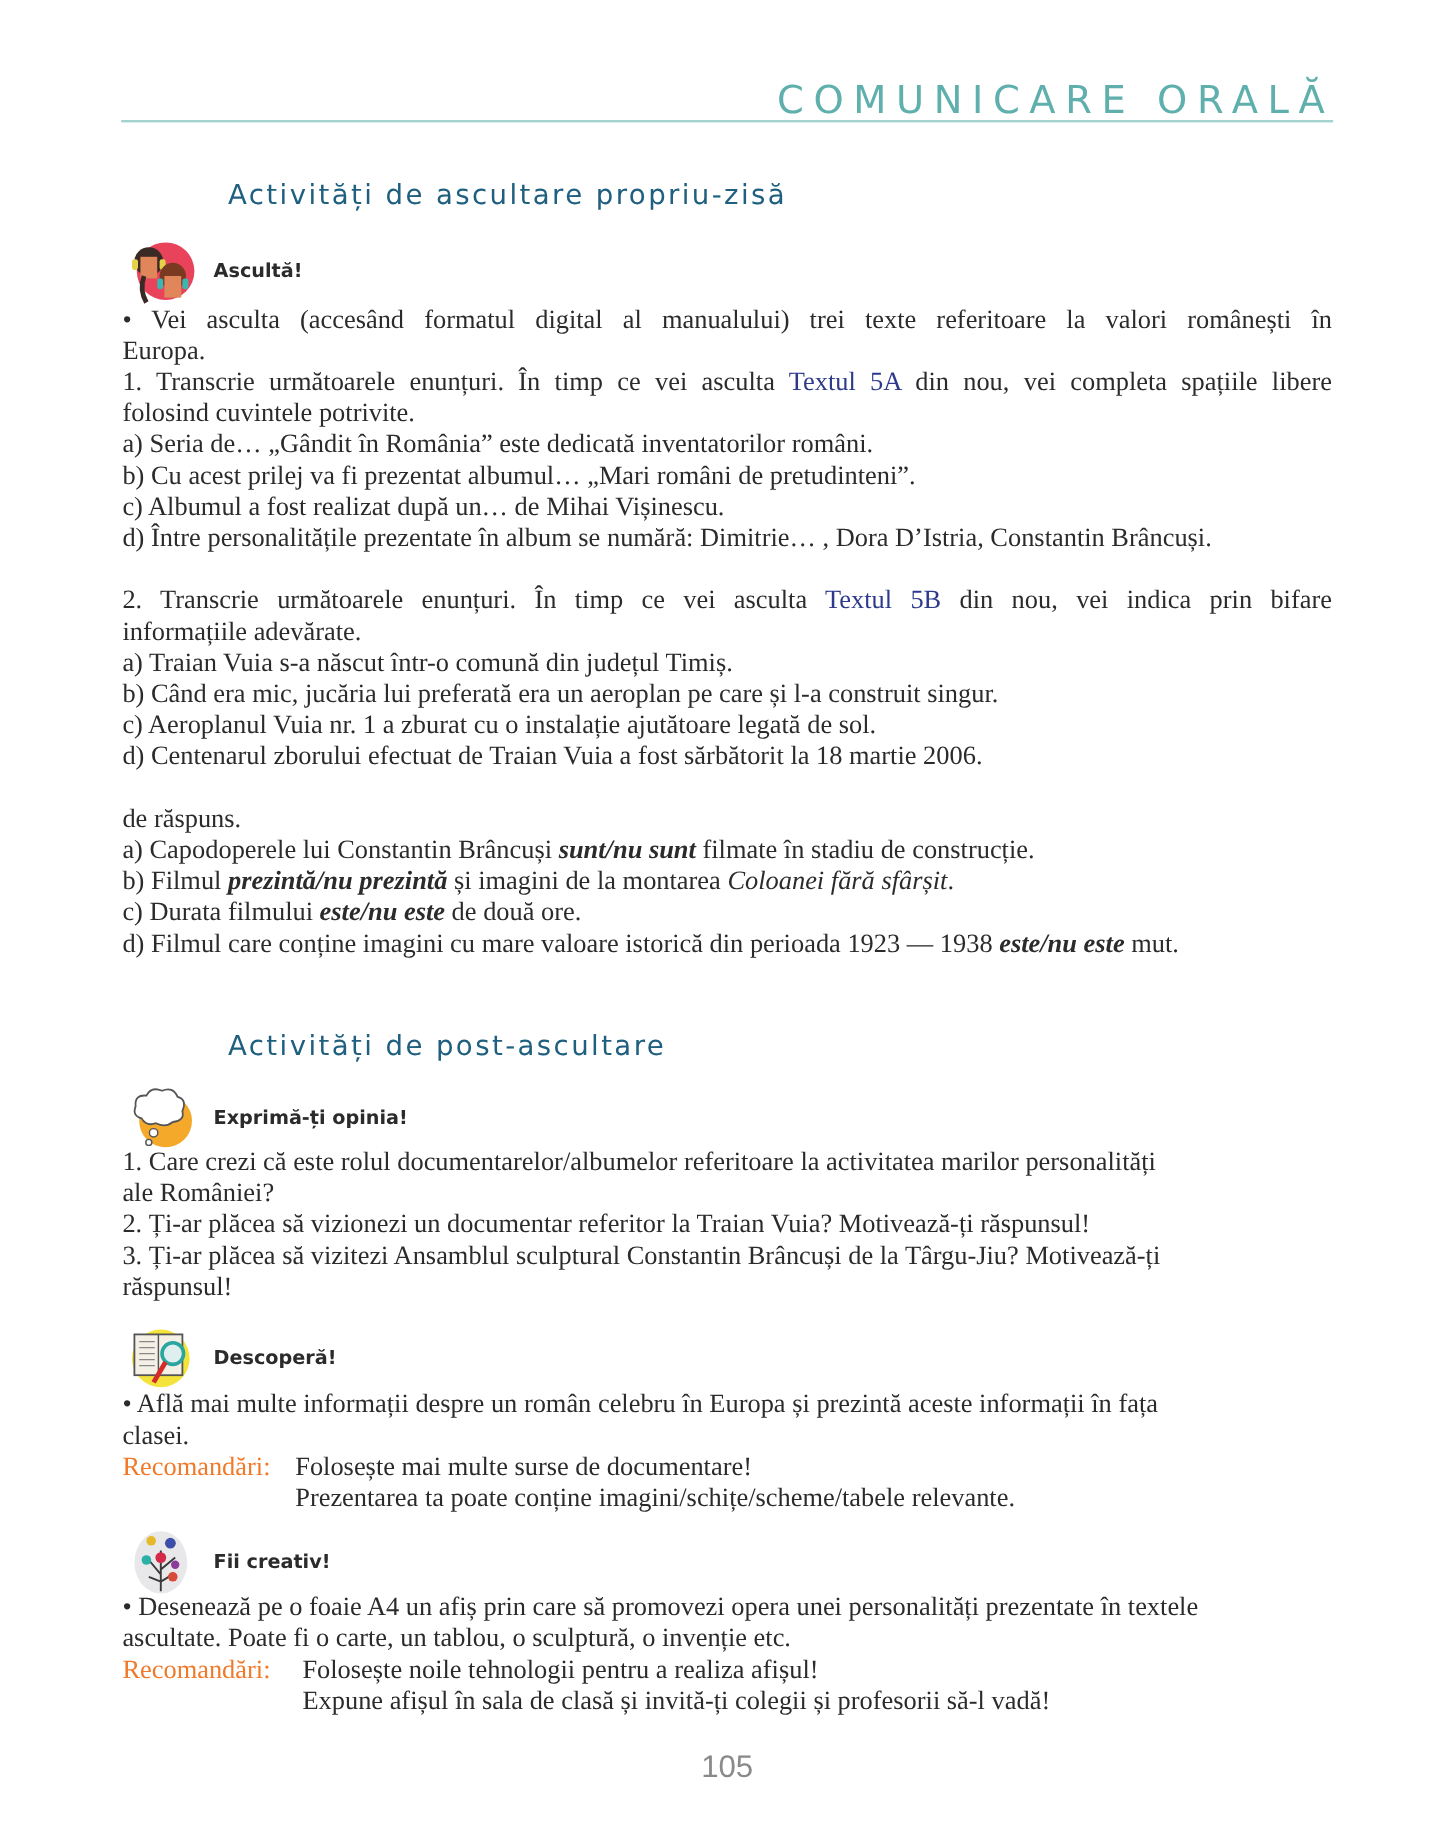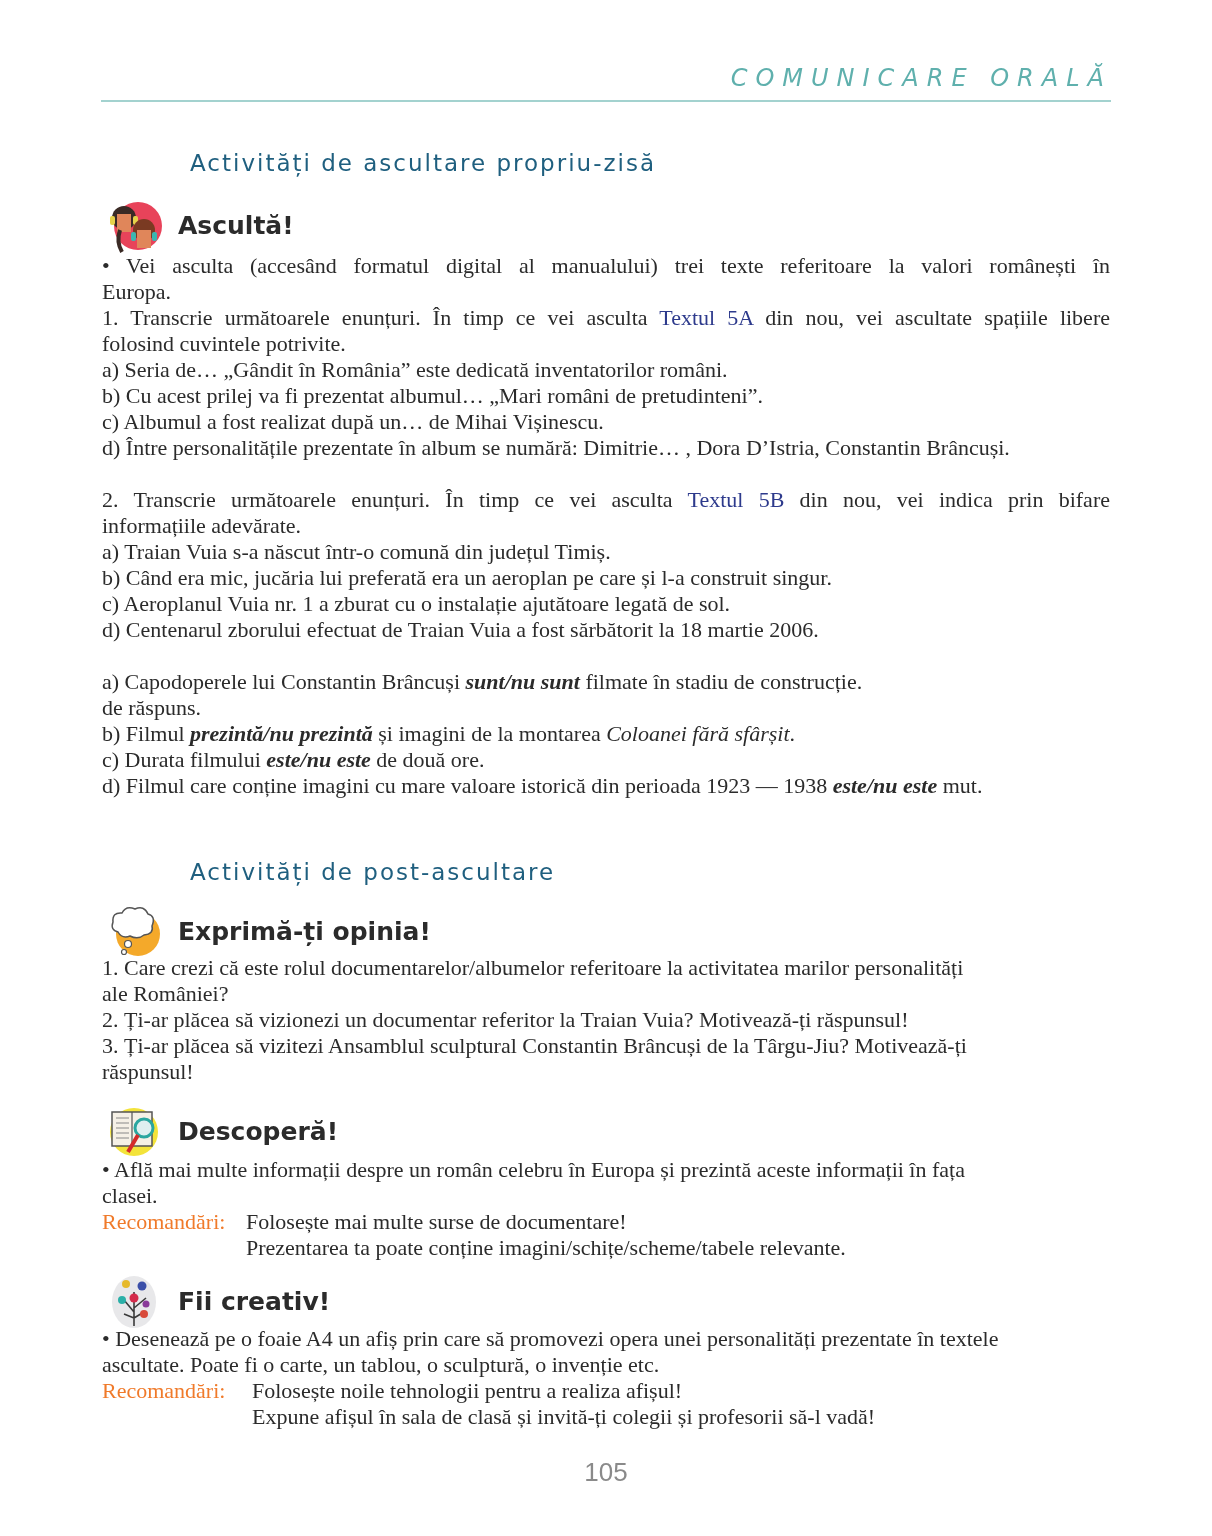--- a/index.html
+++ b/index.html
@@ -1,28 +1,28 @@
 <!DOCTYPE html>
 <html><head>
 <meta charset="utf-8">
 <style>
   html, body { margin:0; padding:0; background:#ffffff; }
   body { width:1212px; height:1536px; position:relative; overflow:hidden;
          font-family:"Liberation Sans", sans-serif; color:#2b2b2b; }
-  .header-title { position:absolute; right:100px; top:64px; font-size:24px; letter-spacing:8px;
-                  color:#5fb0ad; font-family:"DejaVu Sans", sans-serif; font-weight:normal;font-style:italic; }
+  .header-title { position:absolute; right:100px; top:64px; font-size:32px; letter-spacing:8px;
+                  color:#5fb0ad; font-family:"DejaVu Sans", sans-serif; font-weight:normal; }
   .header-rule { position:absolute; left:101px; right:101px; top:100px; height:2px; background:#a3d2cf; }
   .section-title { position:absolute; left:190px; font-size:23px; letter-spacing:2px; color:#1f5f7f;
                    font-family:"DejaVu Sans", sans-serif; }
   .block { position:absolute; left:102px; width:1008px; font-size:22px; line-height:26px;font-family:Liberation Serif, serif; }
   .block p { margin:0; }
   .justify { text-align:justify; text-align-last:justify; }
   .task-head { position:absolute; display:flex; align-items:center; left:104px; }
   .task-head .ico { width:60px; height:58px; margin-right:14px; }
-  .task-head .lbl { font-size:25px; font-weight:bold; color:#2b2b2b; font-family:"DejaVu Sans", sans-serif; }
+  .task-head .lbl { font-size:16px; font-weight:bold; color:#2b2b2b; font-family:"DejaVu Sans", sans-serif; }
   .link { color:#2d3a8c; }
   .orange { color:#f07a2a; }
   .bi { font-weight:bold; font-style:italic; }
   .it { font-style:italic; }
   .rec-row { display:flex; }
   .rec-label { width:144px; flex:none; }
   .rec-label2 { width:150px; flex:none; }
   .page-num { position:absolute; left:0; right:0; top:1457px; text-align:center; font-size:26px; color:#8a8a8a; }
   .gap { height:26px; }
 </style>
@@ -46,36 +46,36 @@
     <rect x="33" y="34" width="14" height="18" fill="#e0865a"></rect>
     <rect x="27" y="36" width="5" height="9" rx="2" fill="#3bb6b0"></rect>
     <rect x="48" y="36" width="5" height="9" rx="2" fill="#3bb6b0"></rect>
   </svg>
   <span class="lbl">Ascultă!</span>
 </div>
 
 <div class="block" style="top:253px">
   <p class="justify">• Vei asculta (accesând formatul digital al manualului) trei texte referitoare la valori românești în</p>
   <p>Europa.</p>
-  <p class="justify"><span>1. Transcrie următoarele enunțuri. În timp ce vei asculta </span><span class="link">Textul 5A</span><span> din nou, vei ascultate spațiile libere</span></p>
+  <p class="justify"><span>1. Transcrie următoarele enunțuri. În timp ce vei asculta </span><span class="link">Textul 5A</span><span> din nou, vei completa spațiile libere</span></p>
   <p>folosind cuvintele potrivite.</p>
   <p>a) Seria de… „Gândit în România” este dedicată inventatorilor români.</p>
   <p>b) Cu acest prilej va fi prezentat albumul… „Mari români de pretudinteni”.</p>
   <p>c) Albumul a fost realizat după un… de Mihai Vișinescu.</p>
   <p>d) Între personalitățile prezentate în album se numără: Dimitrie… , Dora D’Istria, Constantin Brâncuși.</p>
   <div class="gap"></div>
   <p class="justify"><span>2. Transcrie următoarele enunțuri. În timp ce vei asculta </span><span class="link">Textul 5B</span><span> din nou, vei indica prin bifare</span></p>
   <p>informațiile adevărate.</p>
   <p>a) Traian Vuia s-a născut într-o comună din județul Timiș.</p>
   <p>b) Când era mic, jucăria lui preferată era un aeroplan pe care și l-a construit singur.</p>
   <p>c) Aeroplanul Vuia nr. 1 a zburat cu o instalație ajutătoare legată de sol.</p>
   <p>d) Centenarul zborului efectuat de Traian Vuia a fost sărbătorit la 18 martie 2006.</p>
   <div class="gap"></div>
+  <p>de răspuns.</p>
   <p><span>a) Capodoperele lui Constantin Brâncuși </span><span class="bi">sunt/nu sunt</span><span> filmate în stadiu de construcție.</span></p>
-  <p>de răspuns.</p>
   <p><span>b) Filmul </span><span class="bi">prezintă/nu prezintă</span><span> și imagini de la montarea </span><span class="it">Coloanei fără sfârșit</span><span>.</span></p>
   <p><span>c) Durata filmului </span><span class="bi">este/nu este</span><span> de două ore.</span></p>
   <p><span>d) Filmul care conține imagini cu mare valoare istorică din perioada 1923 — 1938 </span><span class="bi">este/nu este</span><span> mut.</span></p>
 </div>
 
 <div class="section-title" style="top:859px">Activități de post-ascultare</div>
 
 <div class="task-head" style="top:902px">
   <svg class="ico" viewBox="0 0 60 58">
     <circle cx="34" cy="32" r="22" fill="#f4a92a"></circle>

